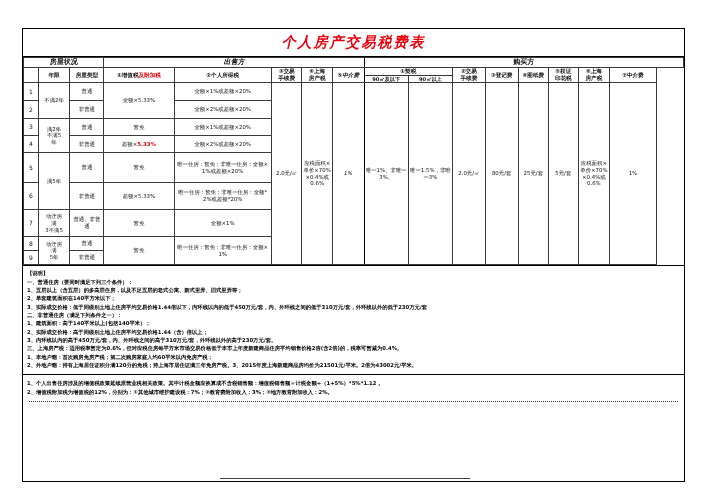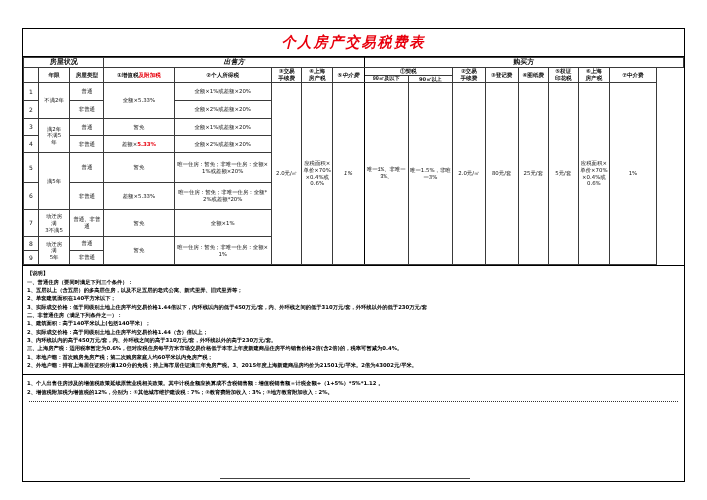--- a/index.html
+++ b/index.html
@@ -56,21 +56,21 @@
     font-weight:normal;
     word-break:break-all;
     overflow:hidden;
   }
   table.maintbl th{font-weight:bold;margin-left:43px;}
   .hdr-big{font-size:7px;font-weight:bold;}
   .hdr-mid{font-size:5.6px;}
   .vat-red{color:#e8000d;}
   .vat-lbl{font-weight:bold;font-size:5.6px;}
   .cell-red{color:#e8000d;font-weight:bold;}
-  .thickL{border-left:1.6px solid #000 !important;font-family:Liberation Mono, monospace;}
+  .thickL{border-left:1.6px solid #000 !important;}
   .thickR{border-right:1.6px solid #000 !important;font-style:italic;}
   .rownum{font-size:6px;}
   .nowrapish{white-space:nowrap;font-size:5.2px;}
   
   .notes{
     border-top:1.2px solid #000;
     padding:3px 4px 2px 4px;
     font-size:5.3px;
     line-height:1.58;
     color:#000;

